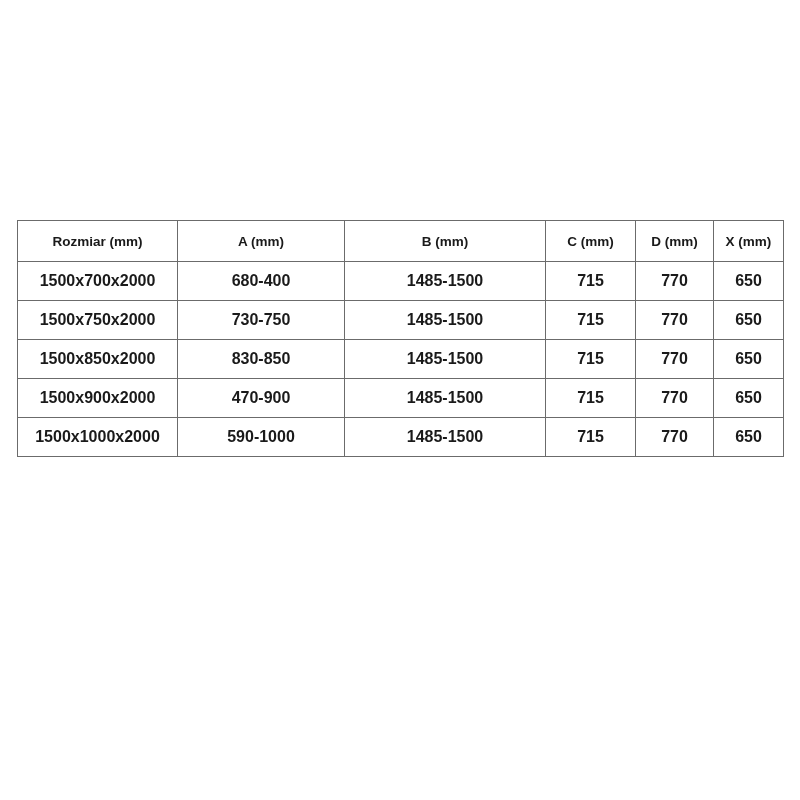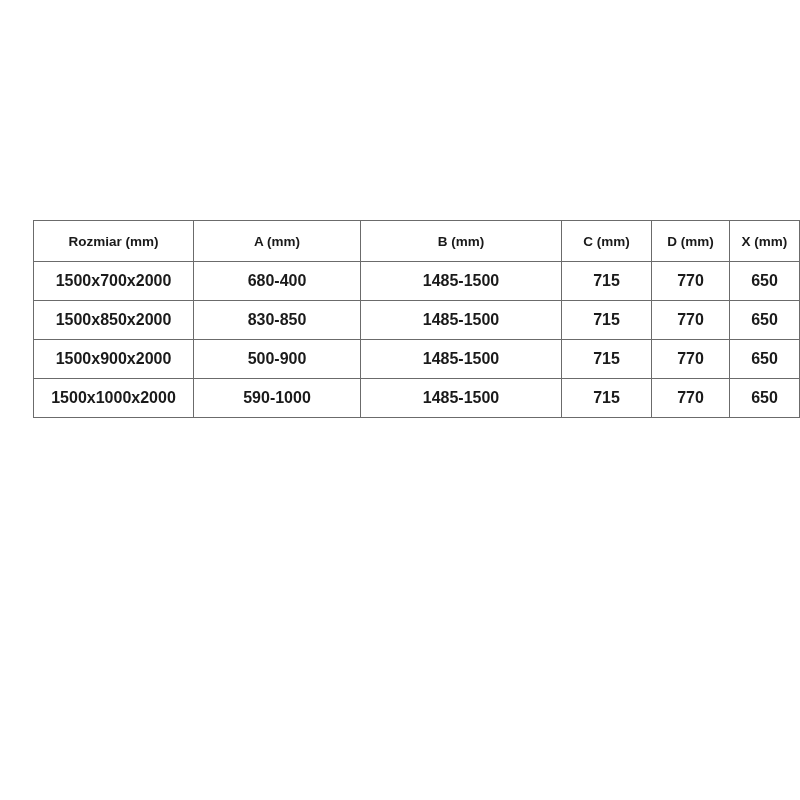--- a/index.html
+++ b/index.html
@@ -15,21 +15,21 @@
     overflow: hidden;
   }
   .page {
     position: relative;
     width: 800px;
     height: 800px;
     box-sizing: border-box;
   }
   .table-wrap {
     position: absolute;
-    left: 33px;
+    left: 17px;
     top: 220px;
     width: 766px;
   }
   table.spec {
     border-collapse: collapse;
     width: 100%;
     table-layout: fixed;
   }
   table.spec td, table.spec th {
     border: 1px solid #6b6b6b;
@@ -82,30 +82,38 @@
       <tbody>
         <tr>
           <td>1500x700x2000</td>
           <td>680-400</td>
           <td>1485-1500</td>
           <td>715</td>
           <td>770</td>
           <td>650</td>
         </tr>
         <tr>
+          <td>1500x750x2000</td>
+          <td>730-750</td>
+          <td>1485-1500</td>
+          <td>715</td>
+          <td>770</td>
+          <td>650</td>
+        </tr>
+        <tr>
           <td>1500x850x2000</td>
           <td>830-850</td>
           <td>1485-1500</td>
           <td>715</td>
           <td>770</td>
           <td>650</td>
         </tr>
         <tr>
           <td>1500x900x2000</td>
-          <td>500-900</td>
+          <td>470-900</td>
           <td>1485-1500</td>
           <td>715</td>
           <td>770</td>
           <td>650</td>
         </tr>
         <tr>
           <td>1500x1000x2000</td>
           <td>590-1000</td>
           <td>1485-1500</td>
           <td>715</td>

